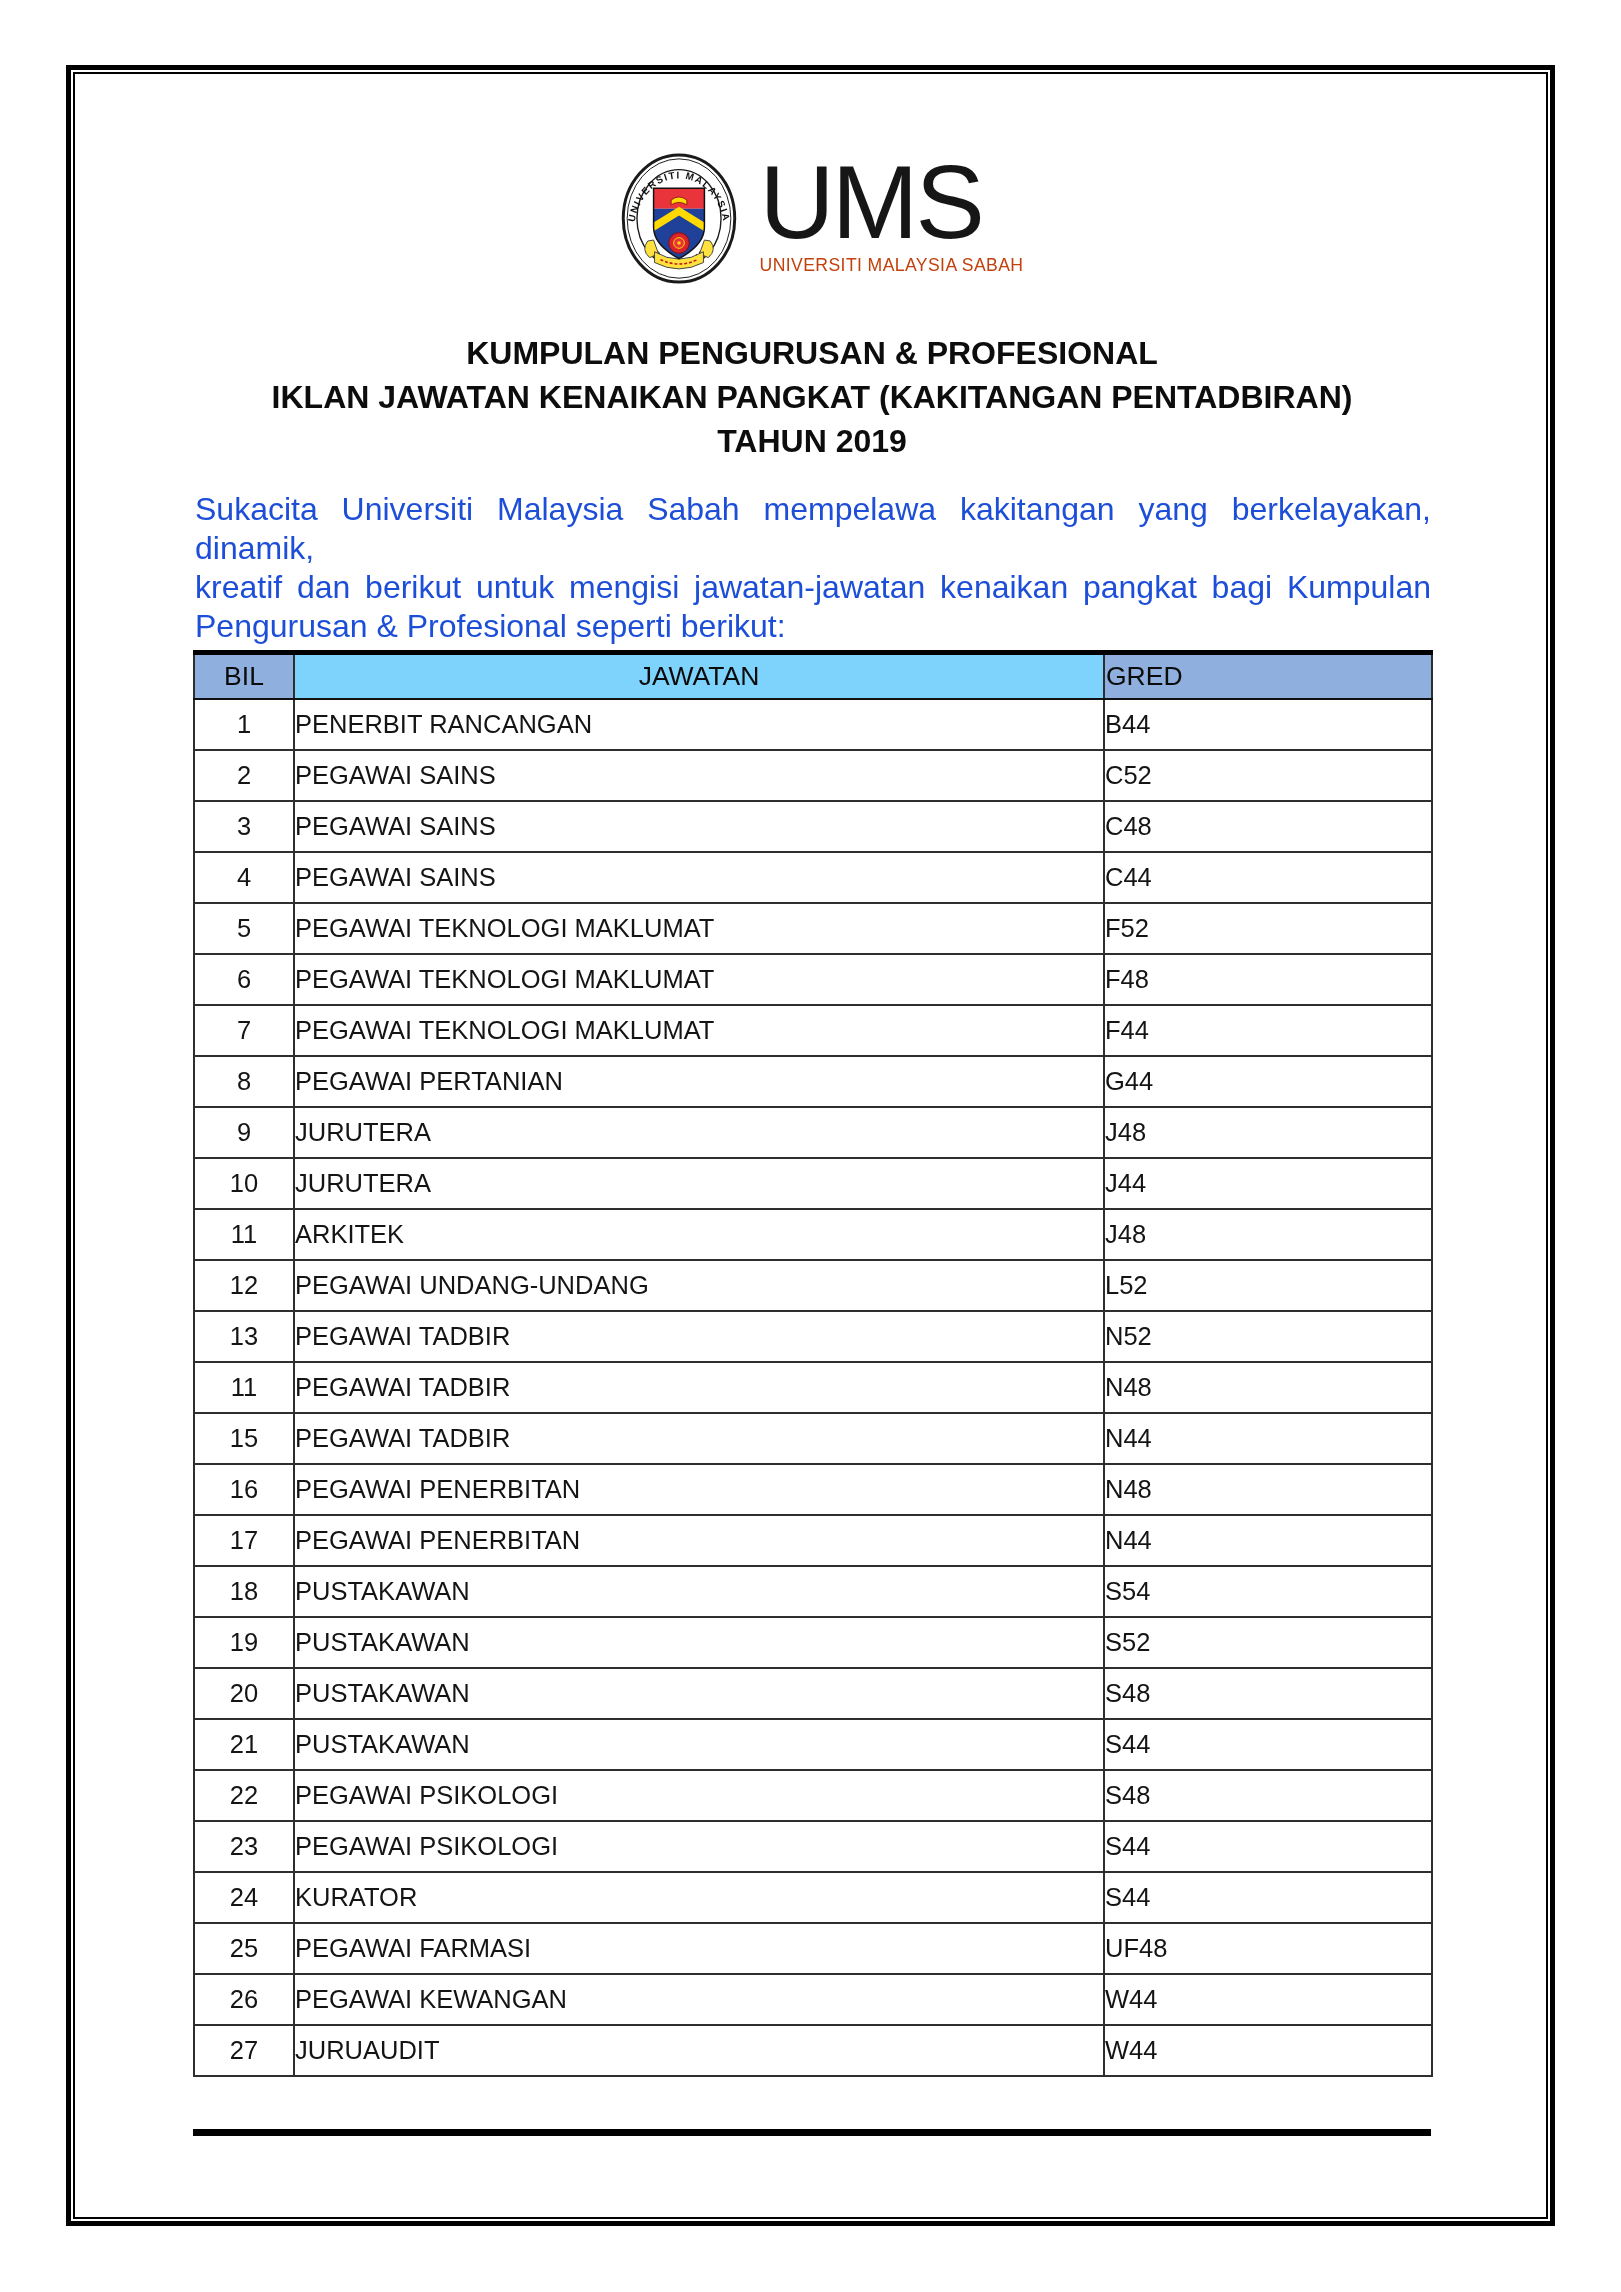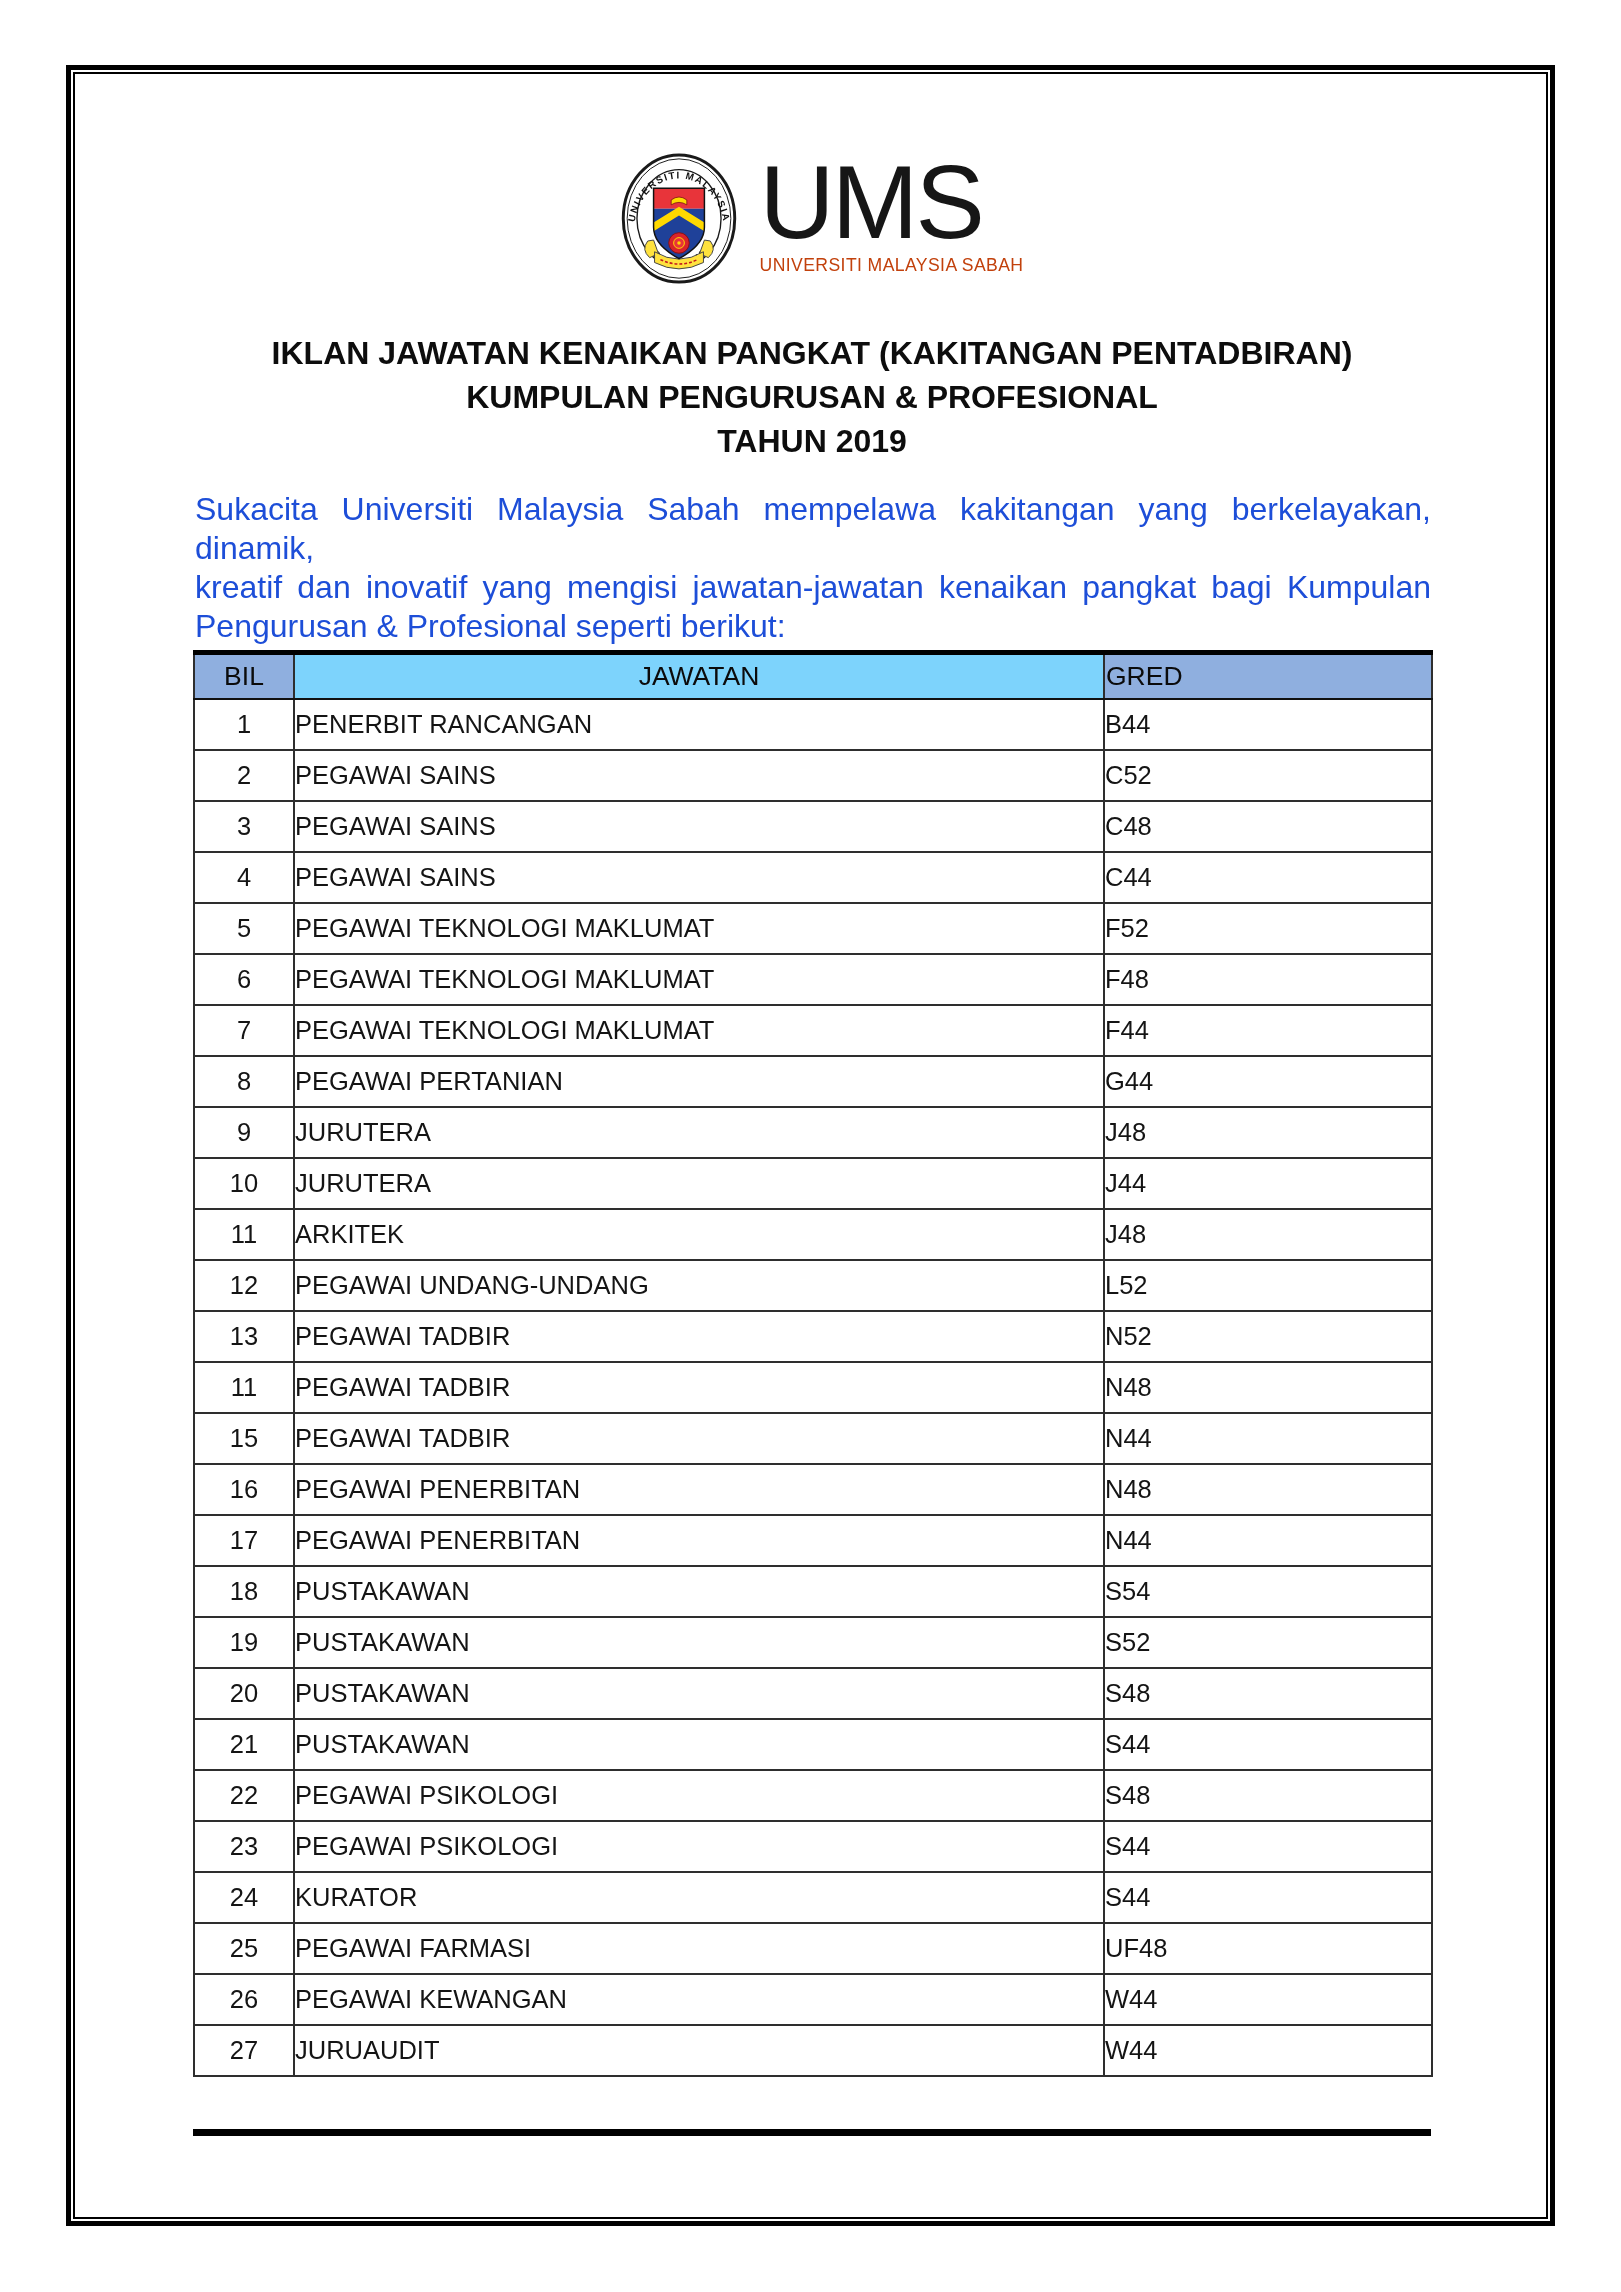--- a/index.html
+++ b/index.html
@@ -86,28 +86,28 @@
       </g>
       <path d="M34,36 h52 v40 q0,18 -26,32 q-26,-14 -26,-32 z" fill="none" stroke="#111" stroke-width="1.5"></path>
     </svg>
     <div class="wordmark">
       <div class="acronym">UMS</div>
       <div class="orgname">UNIVERSITI MALAYSIA SABAH</div>
     </div>
   </div>
 
   <div class="title">
+    <div>KUMPULAN PENGURUSAN &amp; PROFESIONAL</div>
     <div>IKLAN JAWATAN KENAIKAN PANGKAT (KAKITANGAN PENTADBIRAN)</div>
-    <div>KUMPULAN PENGURUSAN &amp; PROFESIONAL</div>
     <div>TAHUN 2019</div>
   </div>
 
   <div class="intro">
     <div class="jline">Sukacita Universiti Malaysia Sabah mempelawa kakitangan yang berkelayakan, dinamik,</div>
-    <div class="jline">kreatif dan inovatif yang mengisi jawatan-jawatan kenaikan pangkat bagi Kumpulan</div>
+    <div class="jline">kreatif dan berikut untuk mengisi jawatan-jawatan kenaikan pangkat bagi Kumpulan</div>
     <div class="lline">Pengurusan &amp; Profesional seperti berikut:</div>
   </div>
 
   <table class="jobs">
     <colgroup>
         <col class="c-bil">
         <col class="c-jaw">
         <col class="c-gred">
       </colgroup>
     <thead>

